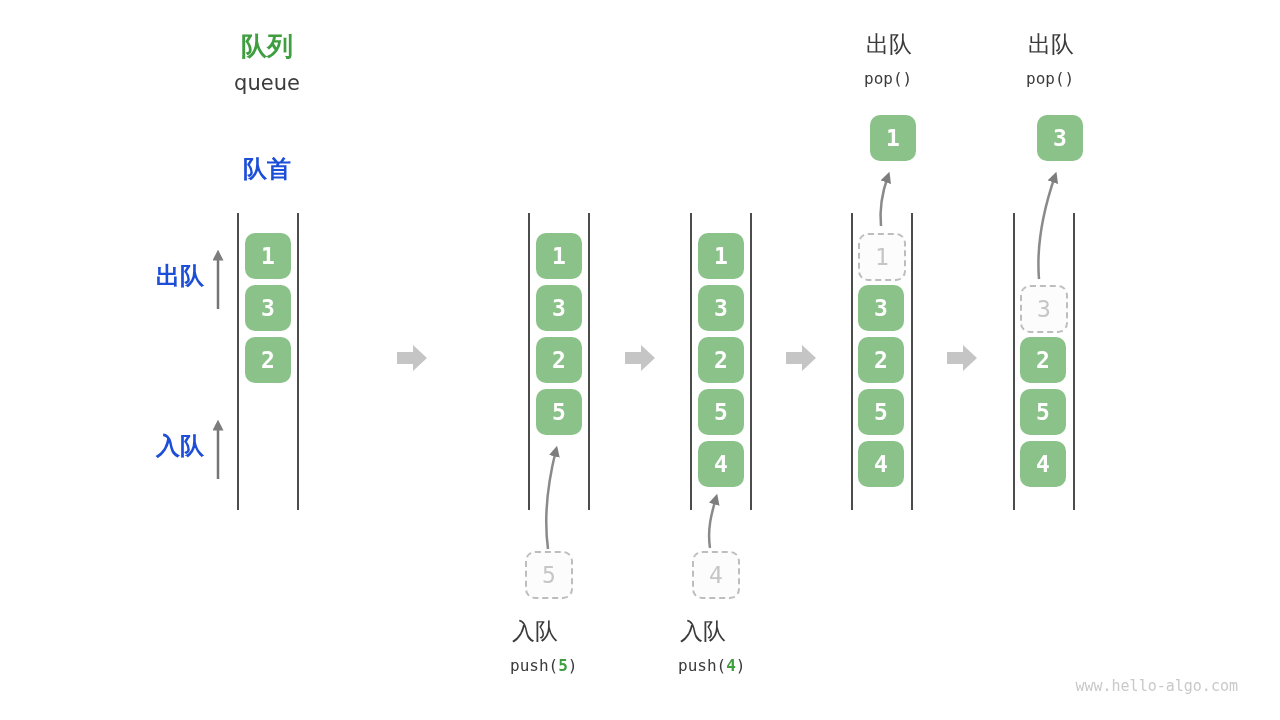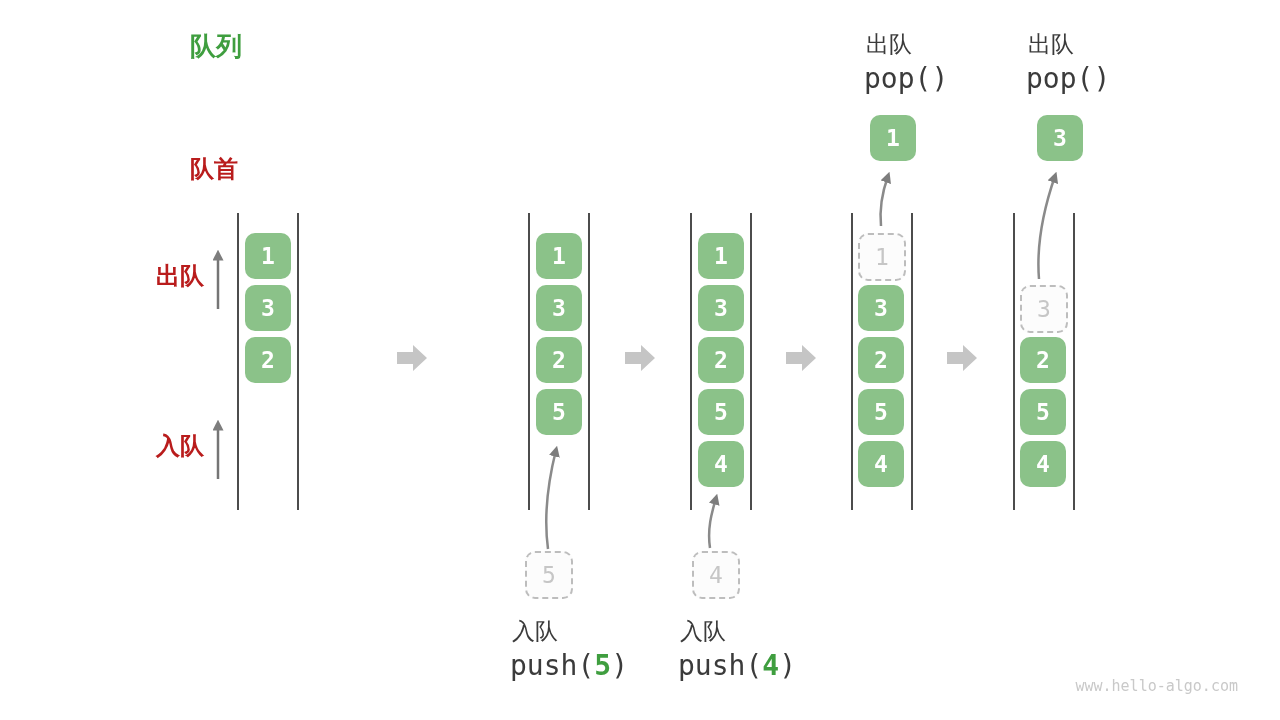--- a/index.html
+++ b/index.html
@@ -12,28 +12,28 @@
   .box{
     position:absolute;width:46px;height:46px;border-radius:10px;
     background:#8bc289;color:#ffffff;
     font-family:"DejaVu Sans Mono","Liberation Mono",monospace;
     font-weight:bold;font-size:23px;line-height:46px;text-align:center;
   }
   .box.ghost{
     background:#fcfcfc;border:2px dashed #bdbdbd;color:#c6c6c6;
     width:44px;height:44px;line-height:44px;font-weight:normal;
   }
-  .zh-bold{font-weight:bold;font-size:24px;color:#b91c1c;line-height:28px;}
+  .zh-bold{font-weight:bold;font-size:24px;color:#1d4ed8;line-height:28px;}
   .title-zh{font-weight:bold;font-size:26px;color:#3f9e3f;line-height:30px;}
   .title-en{font-size:21px;color:#3c3c3c;line-height:26px;}
-  .centered{text-align:left;width:154px;}
+  .centered{text-align:center;width:154px;}
   .right{text-align:right;width:64px;}
   .mono{
     font-family:"DejaVu Sans Mono","Liberation Mono",monospace;
-    font-size:28px;color:#3b3b3b;line-height:28px;white-space:nowrap;
+    font-size:16px;color:#3b3b3b;line-height:28px;white-space:nowrap;
   }
   .mono .arg{color:#3f9e3f;font-weight:bold;}
   .op-zh{font-size:23px;color:#3b3b3b;line-height:28px;padding-left:2px;margin-bottom:7px;}
   .watermark{
     position:absolute;right:42px;top:677px;
     font-family:"DejaVu Sans Mono","Liberation Mono",monospace;
     font-size:15px;color:#c9c9c9;
   }
   svg.overlay{position:absolute;left:0;top:0;pointer-events:none;}
   .thin-arrow{stroke:#757575;stroke-width:2.5;fill:none;}
@@ -60,20 +60,21 @@
     <path class="block-arrow" d="M786 352 H802 V345 L816 358 L802 371 V364 H786 Z"></path>
     <path class="block-arrow" d="M947 352 H963 V345 L977 358 L963 371 V364 H947 Z"></path>
 
     <path class="curve-arrow" d="M548 549 C543 512 549 478 556 450" marker-end="url(#ah)"></path>
     <path class="curve-arrow" d="M710 548 C707 528 712 512 716 498" marker-end="url(#ah)"></path>
     <path class="curve-arrow" d="M881 226 C879 206 883 190 888 176" marker-end="url(#ah)"></path>
     <path class="curve-arrow" d="M1039 279 C1036 242 1045 205 1055 176" marker-end="url(#ah)"></path>
   </svg>
 
   <div class="abs centered title-zh" style="left:190px;top:31px">队列</div>
+  <div class="abs centered title-en" style="left:190px;top:70px">queue</div>
 
   <div class="abs centered zh-bold" style="left:190px;top:155px">队首</div>
 
   <div class="abs right zh-bold" style="left:140px;top:262px">出队</div>
   <div class="abs right zh-bold" style="left:140px;top:432px">入队</div>
 
   <div class="vline" style="left:237px"></div>
   <div class="vline" style="left:297px"></div>
   <div class="box" style="left:245px;top:233px">1</div>
   <div class="box" style="left:245px;top:285px">3</div>

